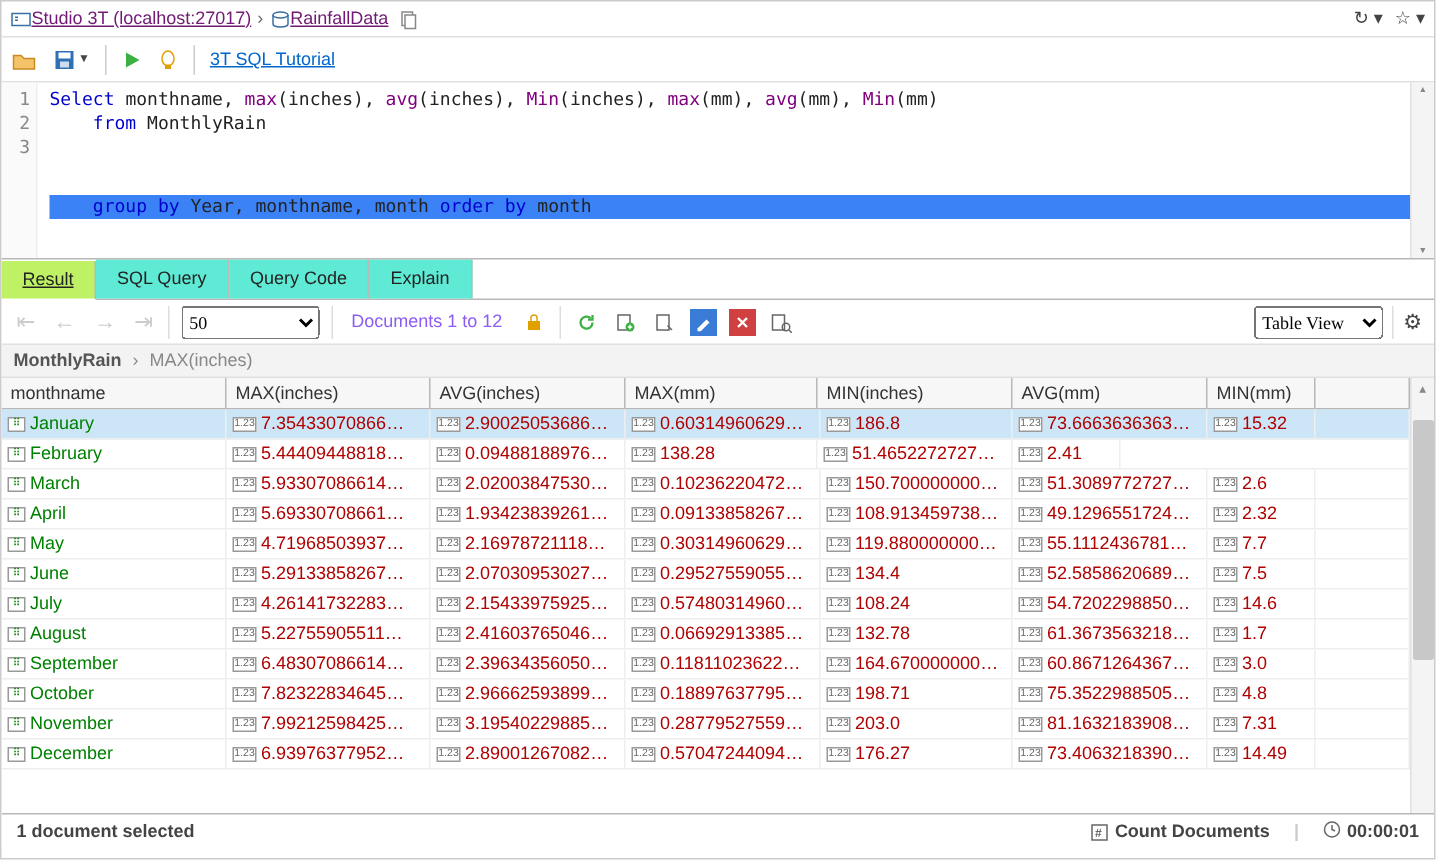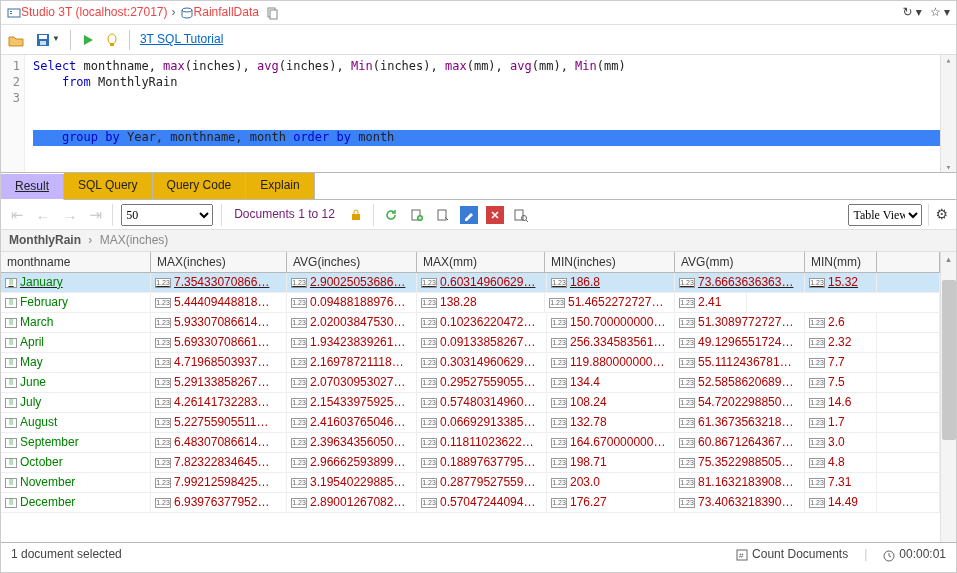--- a/index.html
+++ b/index.html
@@ -5,21 +5,21 @@
   :root { --border:#b8b8b8; --pane:#f0f0f0; --sel:#cde6f7; --link:#0066cc;
           --red:#b00000; --grn:#008000; --blue:#0000cc; --kw:#0000cc; --fn:#800080; }
   * { box-sizing:border-box; }
   body { margin:0; width:957px; height:573px; font:12px/1.3 "Segoe UI",Arial,sans-serif;
          color:#222; background:#fff; overflow:hidden; border:1px solid #ccc; }
   .row { display:flex; align-items:center; }
   svg { display:block; }
 
   
   .title { height:24px; border-bottom:1px solid #e0e0e0; padding:0 6px; }
-  .title .seg { display:flex; align-items:center; gap:4px; color:#ef4444; }
+  .title .seg { display:flex; align-items:center; gap:4px; color:#701a75;text-decoration:underline; }
   .title .chev { color:#666; padding:0 4px; }
   .title .right { margin-left:auto; display:flex; gap:8px; color:#444; }
 
   
   .tbar { height:30px; border-bottom:1px solid #e0e0e0; padding:0 6px; gap:10px; }
   .tbar .sep { width:1px; height:20px; background:#ccc; }
   .tbar a { color:var(--link);text-align:center; }
 
   
   .editor { display:flex; height:118px; border-bottom:1px solid var(--border); position:relative;
@@ -30,67 +30,67 @@
   .code { flex:1; padding:4px 6px 0 8px; }
   .code .ln { height:16px; white-space:pre; }
   .code .cur { background:#3b82f6;margin-top:39px; }
   .kw { color:var(--blue); } .fn { color:var(--fn); }
   .ed-scroll { position:absolute; right:0; top:0; bottom:0; width:16px; background:#f4f4f4;
                border-left:1px solid #e0e0e0; display:flex; flex-direction:column;
                align-items:center; justify-content:space-between; color:#888; font-size:9px; }
 
   
   .tabs { height:27px; border-bottom:1px solid var(--border); display:flex; }
-  .tab { padding:5px 14px; border-right:1px solid var(--border); background:#eab308; cursor:pointer; }
-  .tab.active { background:#c4b5fd; border-bottom:1px solid #fff; position:relative; top:1px;text-decoration:underline; }
+  .tab { padding:5px 14px; border-right:1px solid var(--border); background:#5eead4; cursor:pointer; }
+  .tab.active { background:#bef264; border-bottom:1px solid #fff; position:relative; top:1px;text-decoration:underline; }
 
   
   .act { height:30px; border-bottom:1px solid #e0e0e0; padding:0 8px; gap:8px; background:#fff; }
   .act select { height:22px; width:92px; font:12px "Segoe UI"; }
-  .act .docs { color:#701a75; padding:0 4px; }
+  .act .docs { color:#8b5cf6; padding:0 4px; }
   .act .ib { width:18px; height:18px; display:flex; align-items:center; justify-content:center; cursor:pointer; }
   .act .ib.blue { background:#3a7bd5; }
   .act .ib.red  { background:#d04040; }
   .act .navbtn { font-size:15px; color:#666; cursor:pointer; padding:0 2px; }
   .act .navbtn.dis { color:#ccc; }
   .act .sep { width:1px; height:22px; background:#ddd; }
   .act .right { margin-left:auto; display:flex; align-items:center; gap:6px; }
-  .act .right select { width:74px;font-family:Liberation Serif, serif; }
+  .act .right select { width:86px;font-family:Liberation Serif, serif; }
   .act .gear { font-size:14px; color:#444; cursor:pointer; }
 
   
   .path { height:22px; background:#f3f3f3; border-bottom:1px solid #e0e0e0; padding:0 8px;
           display:flex; align-items:center; font-weight:600; color:#555; }
   .path .sub { color:#888; font-weight:400; margin-left:4px; }
 
   
   .gridwrap { position:relative; height:290px; display:flex; }
   .grid { flex:1; overflow:hidden; }
   .ghdr, .grow { display:flex; }
   .ghdr { background:#f7f7f7; border-bottom:1px solid var(--border); height:21px; }
   .gh { border-right:1px solid var(--border); padding:3px 6px; color:#333; font-weight:400; }
   .c0{width:150px} .c1{width:136px} .c2{width:130px} .c3{width:130px}
   .c4{width:128px} .c5{width:130px} .c6{width:72px} .c7{width:60px; flex:1}
   .grow { height:20px; border-bottom:1px solid #eee; }
-  .grow.sel { background:var(--sel);text-decoration:underline; }
+  .grow.sel { background:var(--sel); }
   .gc { border-right:1px solid #eee; padding:2px 4px; display:flex; align-items:center; gap:3px;
         overflow:hidden; white-space:nowrap; }
   .gc.mn span { color:var(--grn); }
   .gc .val { color:var(--red); }
   .typetag { display:inline-flex; align-items:center; justify-content:center; font:7px/1 Arial;
              border:1px solid #999; background:#fff; color:#666; padding:0 1px; height:10px; }
   .typetag.doc { width:12px; }
   .typetag.num { width:16px; }
   .gscroll { width:16px; background:#f4f4f4; border-left:1px solid #e0e0e0;
              display:flex; flex-direction:column; align-items:center; color:#888; font-size:9px; }
   .gscroll .thumb { background:#c8c8c8; width:14px; height:160px; margin-top:14px; border-radius:2px; }
 
   
   .status { height:24px; border-top:1px solid var(--border); background:#fff; padding:0 10px;
-            display:flex; align-items:center; color:#444; }
+            display:flex; align-items:center; color:#444;font-weight:bold; }
   .status .right { margin-left:auto; display:flex; align-items:center; gap:16px; }
 </style>
 </head>
 <body>
 
 <div class="row title">
   <span>
     <svg width="14" height="14">
         <rect x="1" y="3" width="12" height="8" fill="none" stroke="#3a6ea5"></rect>
         <rect x="3" y="5" width="2" height="1" fill="#3a6ea5"></rect>
@@ -351,21 +351,21 @@
       <div class="gc c2">
             <span class="typetag num">1.23</span>
             <span class="val">1.93423839261…</span>
           </div>
       <div class="gc c3">
             <span class="typetag num">1.23</span>
             <span class="val">0.09133858267…</span>
           </div>
       <div class="gc c4">
             <span class="typetag num">1.23</span>
-            <span class="val">256.334583561…</span>
+            <span class="val">108.913459738…</span>
           </div>
       <div class="gc c5">
             <span class="typetag num">1.23</span>
             <span class="val">49.1296551724…</span>
           </div>
       <div class="gc c6">
             <span class="typetag num">1.23</span>
             <span class="val">2.32</span>
           </div>
       <div class="gc c7"></div>
@@ -630,21 +630,21 @@
   <span>1 document selected</span>
   <div class="right">
     <span style="display:flex; align-items:center; gap:4px; cursor:pointer;">
       <svg width="12" height="12">
           <rect x="1" y="1" width="10" height="10" fill="none" stroke="#666"></rect>
           <text x="3" y="9" font-size="8" fill="#666">#</text>
         </svg>
       <span>Count Documents</span>
     </span>
     <span style="color:#ccc">|</span>
-    <span style="display:flex; align-items:flex-end; gap:4px;">
+    <span style="display:flex; align-items:flex-start; gap:4px;">
       <svg width="12" height="12">
           <circle cx="6" cy="6" r="5" fill="none" stroke="#666"></circle>
           <path d="M6 3v3l2 1" stroke="#666" fill="none"></path>
         </svg>
       <span>00:00:01</span>
     </span>
   </div>
 </div>
 
 </body></html>

